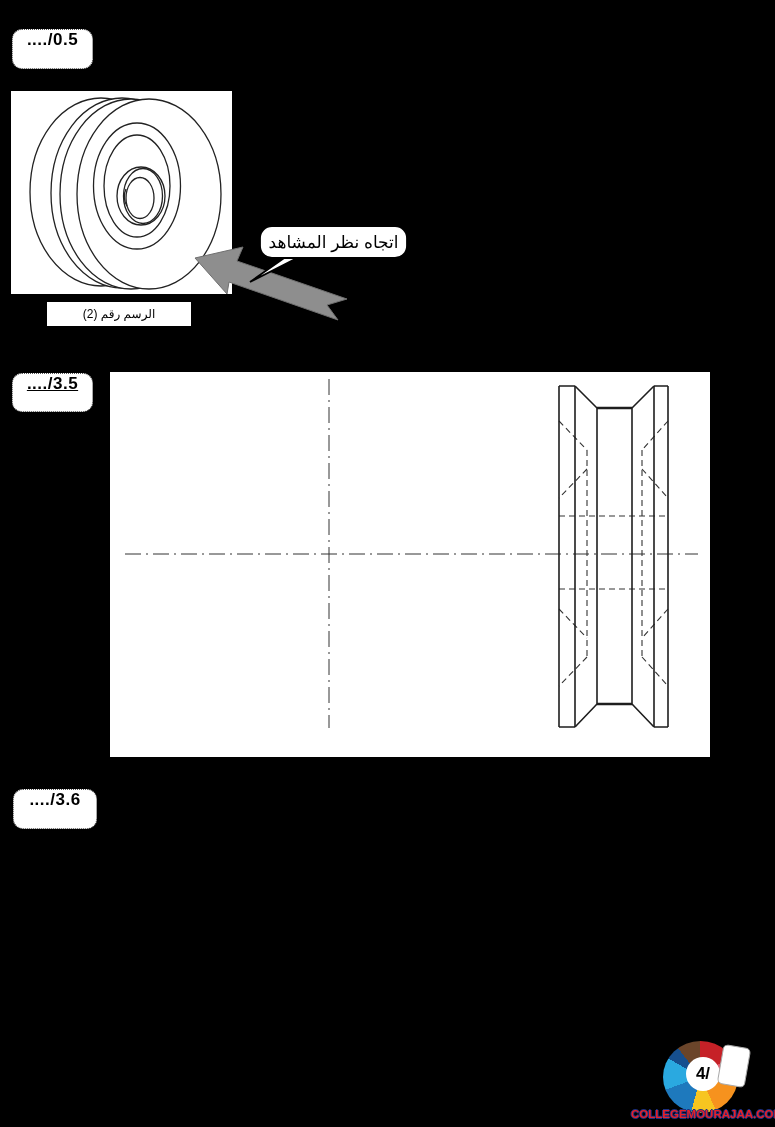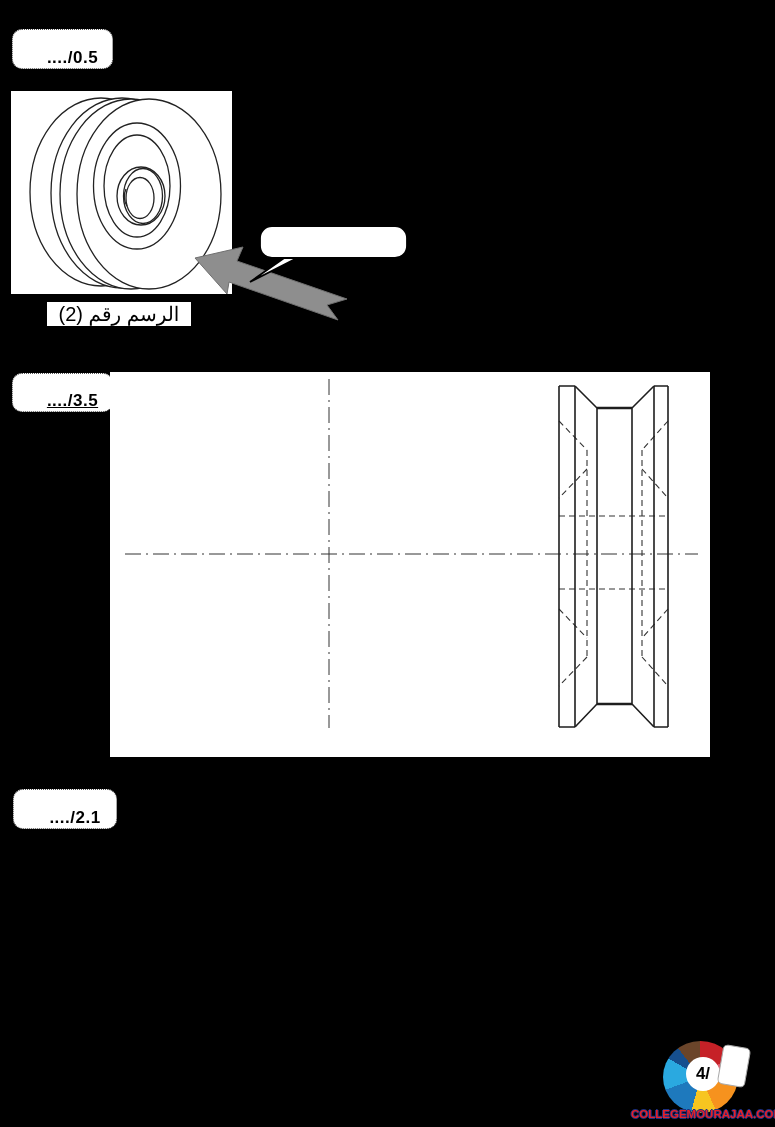--- a/index.html
+++ b/index.html
@@ -2,34 +2,34 @@
 <html><head>
 <meta charset="utf-8">
 <style>
   html,body{margin:0;padding:0;background:#000;}
   #stage{
     position:relative;width:775px;height:1127px;background:#000;overflow:hidden;
     font-family:"Liberation Sans",sans-serif;
   }
   .score-box{
     position:absolute;background:#fff;border:1px dotted #555;border-radius:10px;
-    display:flex;align-items:flex-end;justify-content:center;
-    font-weight:bold;font-size:17px;color:#000;letter-spacing:.5px;padding-left:20px;
+    display:flex;align-items:flex-start;justify-content:center;
+    font-weight:bold;font-size:17px;color:#000;letter-spacing:.5px;
   }
   #score-1{left:12px;top:29px;width:79px;height:38px;}
   #score-2{left:12px;top:373px;width:79px;height:37px;text-decoration:underline;}
   #score-3{left:13px;top:789px;width:82px;height:38px;}
 
   #pictorial-box{
     position:absolute;left:11px;top:91px;width:221px;height:203px;background:#fff;
   }
   #caption-box{
     position:absolute;left:45px;top:300px;width:148px;height:28px;background:#fff;
     border:2px solid #000;box-sizing:border-box;display:flex;align-items:center;justify-content:center;
-    font-size:20px;color:#000;
+    font-size:12px;color:#000;
   }
   #drawing-box{
     position:absolute;left:110px;top:372px;width:600px;height:385px;background:#fff;
   }
   #overlay-svg{
     position:absolute;left:0;top:0;width:775px;height:1127px;pointer-events:none;z-index:5;
   }
   #callout-text{
     position:absolute;left:263px;top:228px;width:141px;height:28px;z-index:6;
     display:flex;align-items:center;justify-content:center;
@@ -67,21 +67,21 @@
 
 <div id="stage">
 
   <div id="score-1" class="score-box">
     <span>..../0.5</span>
   </div>
   <div id="score-2" class="score-box">
     <span>..../3.5</span>
   </div>
   <div id="score-3" class="score-box">
-    <span>..../2.1</span>
+    <span>..../3.6</span>
   </div>
 
   <div id="pictorial-box">
     <svg width="221" height="203" viewBox="0 0 221 203">
       <g stroke="#222" stroke-width="1.3" fill="#fff">
         <ellipse cx="90" cy="101" rx="71" ry="94"></ellipse>
         <ellipse cx="111" cy="102" rx="71" ry="95"></ellipse>
         <ellipse cx="120" cy="103" rx="71" ry="95"></ellipse>
         <ellipse cx="138" cy="103" rx="72" ry="95"></ellipse>
       </g>
@@ -134,20 +134,21 @@
         <path d="M487,36 H522 M487,332 H522"></path>
       </g>
     </svg>
   </div>
 
   <svg id="overlay-svg">
     <polygon points="195,258 243,247 237,261 347,299 327,305 338,320 229,282 227,294" fill="#8e8e8e" stroke="#6f6f6f" stroke-width="1"></polygon>
     <polygon points="287,256 250,282 307,253" fill="#fff" stroke="#000" stroke-width="1.8"></polygon>
     <rect x="260" y="226" width="147" height="32" rx="12" fill="#fff" stroke="#000" stroke-width="1.8"></rect>
   </svg>
+  <div id="callout-text">اتجاه نظر المشاهد</div>
 
   <div id="logo-ring"></div>
   <div id="logo-hole"></div>
   <div id="logo-note"></div>
   <div id="page-num">4/</div>
   <div id="site-text">COLLEGEMOURAJAA.COM</div>
 
 </div>
 
 </body></html>

